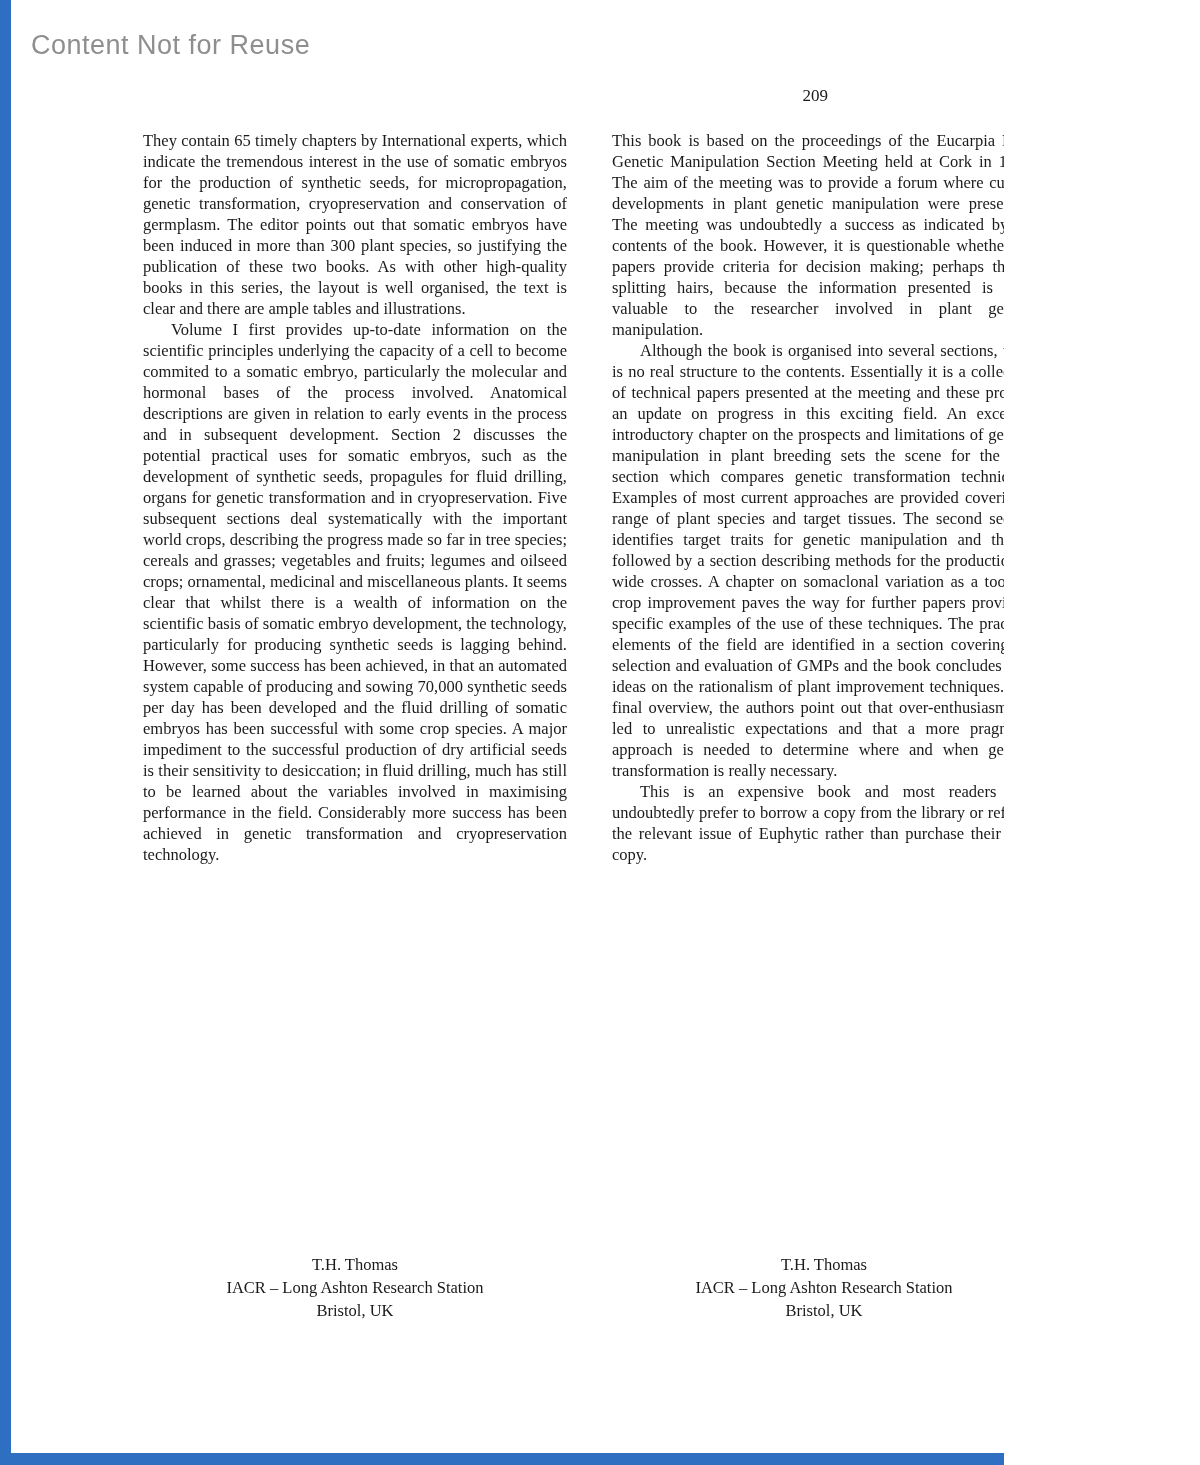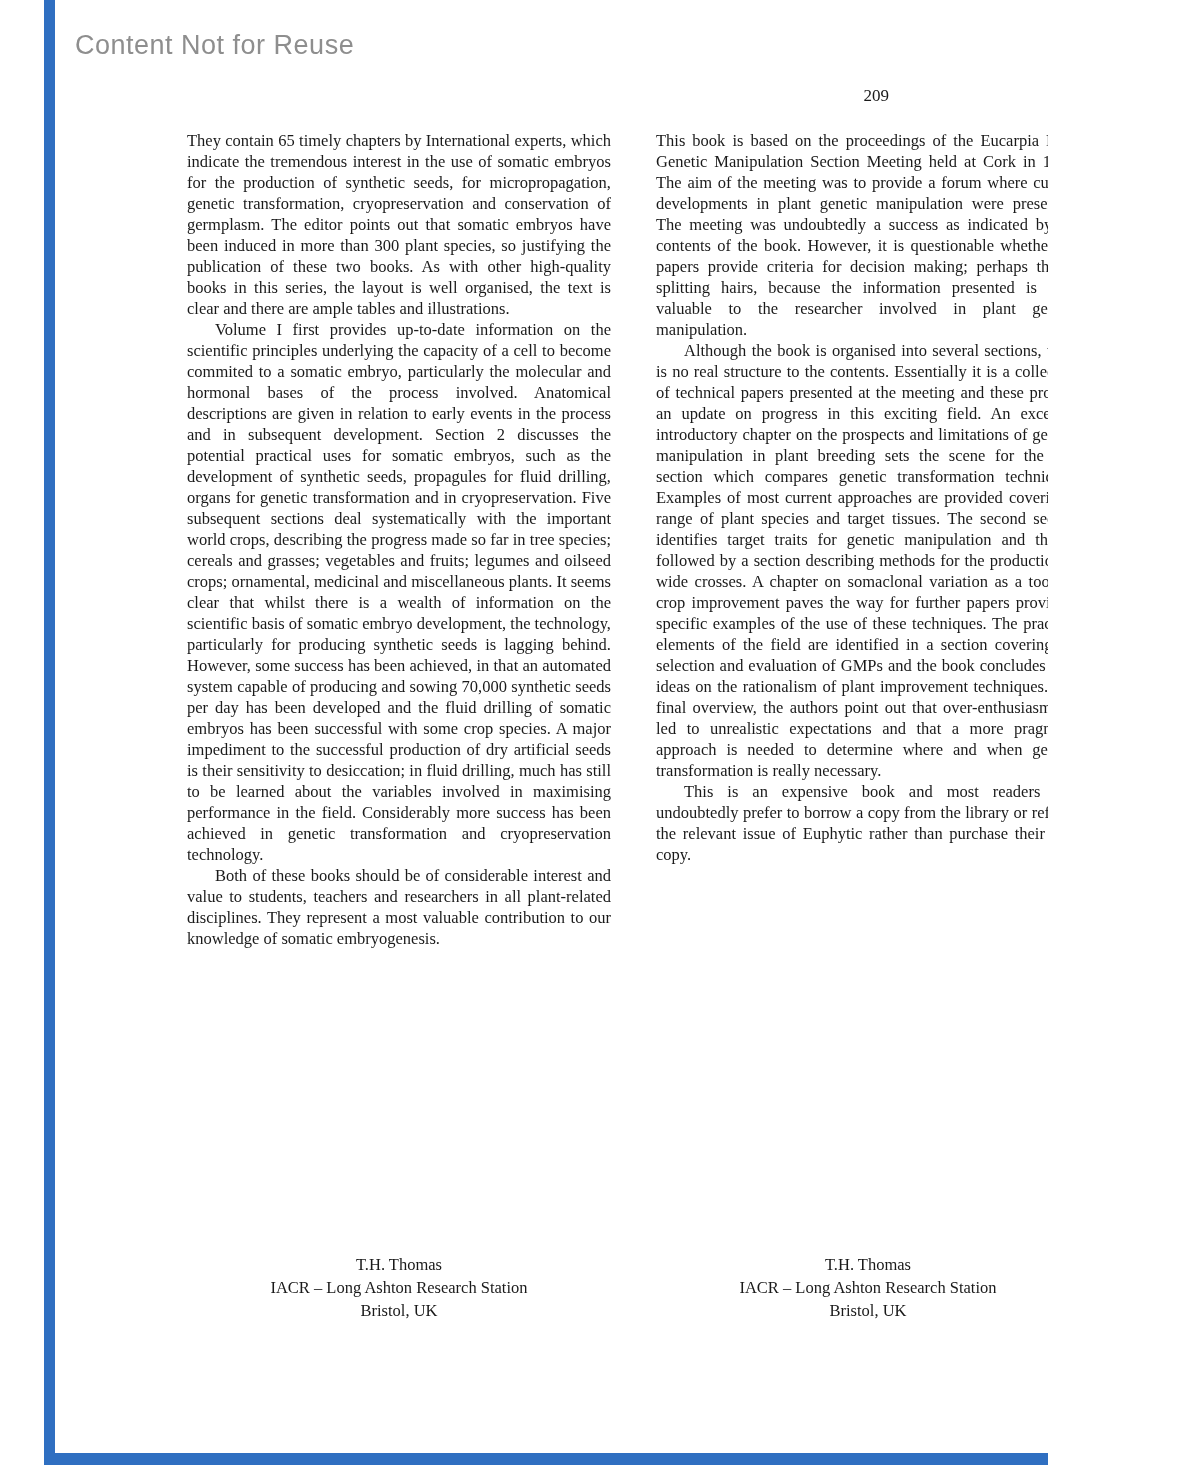--- a/index.html
+++ b/index.html
@@ -4,21 +4,20 @@
 <style>
   html, body { margin: 0; padding: 0; background: #ffffff; }
   .page {
     position: relative;
     width: 1004px;
     height: 1465px;
     background: #ffffff;
     overflow: hidden;
     font-family: "Liberation Serif", "DejaVu Serif", serif;
     color: #1a1a1a;
-    margin-left: 44px;
   }
   .bar-vertical {
     position: absolute;
     left: 0; top: 0;
     width: 11px; height: 1465px;
     background: var(--accent, #2f6fc1);
   }
   .bar-bottom {
     position: absolute;
     left: 0; bottom: 0;
@@ -28,21 +27,21 @@
   .watermark {
     position: absolute;
     left: 31px; top: 30px;
     font-family: "Liberation Sans", "DejaVu Sans", sans-serif;
     font-size: 27px;
     color: #8e8e8e;
     letter-spacing: 0.5px;
   }
   .page-number {
     position: absolute;
-    right: 159px; top: 86px;
+    right: 176px; top: 86px;
     font-size: 17px;
     color: #1a1a1a;
   }
   .columns {
     position: absolute;
     left: 143px; top: 130px;
     width: 893px;
     height: 1192px;
     display: flex;
     gap: 45px;
@@ -78,21 +77,20 @@
   <div class="watermark">Content Not for Reuse</div>
 
   <div class="page-number">209</div>
 
   <div class="columns">
 
     <div class="column">
       <div>
         <p>They contain 65 timely chapters by International experts, which indicate the tremendous interest in the use of somatic embryos for the production of synthetic seeds, for micropropagation, genetic transformation, cryopreservation and conservation of germplasm. The editor points out that somatic embryos have been induced in more than 300 plant species, so justifying the publication of these two books. As with other high-quality books in this series, the layout is well organised, the text is clear and there are ample tables and illustrations.</p>
         <p class="indent">Volume I first provides up-to-date information on the scientific principles underlying the capacity of a cell to become commited to a somatic embryo, particularly the molecular and hormonal bases of the process involved. Anatomical descriptions are given in relation to early events in the process and in subsequent development. Section 2 discusses the potential practical uses for somatic embryos, such as the development of synthetic seeds, propagules for fluid drilling, organs for genetic transformation and in cryopreservation. Five subsequent sections deal systematically with the important world crops, describing the progress made so far in tree species; cereals and grasses; vegetables and fruits; legumes and oilseed crops; ornamental, medicinal and miscellaneous plants. It seems clear that whilst there is a wealth of information on the scientific basis of somatic embryo development, the technology, particularly for producing synthetic seeds is lagging behind. However, some success has been achieved, in that an automated system capable of producing and sowing 70,000 synthetic seeds per day has been developed and the fluid drilling of somatic embryos has been successful with some crop species. A major impediment to the successful production of dry artificial seeds is their sensitivity to desiccation; in fluid drilling, much has still to be learned about the variables involved in maximising performance in the field. Considerably more success has been achieved in genetic transformation and cryopreservation technology.</p>
-        <p class="indent">Both of these books should be of considerable interest and value to students, teachers and researchers in all plant-related disciplines. They represent a most valuable contribution to our knowledge of somatic embryogenesis.</p>
       </div>
       <div class="signature">
         <div>T.H. Thomas</div>
         <div>IACR – Long Ashton Research Station</div>
         <div>Bristol, UK</div>
       </div>
     </div>
 
     <div class="column">
       <div>

